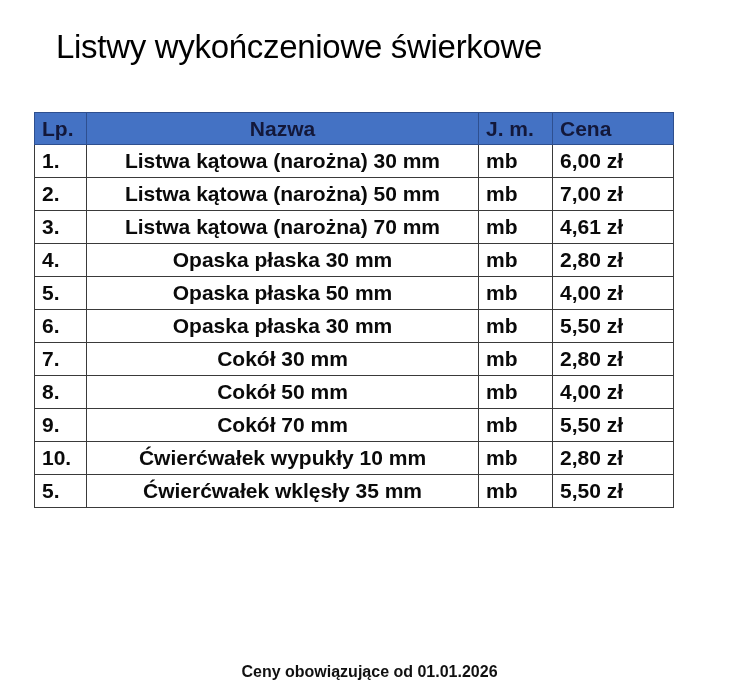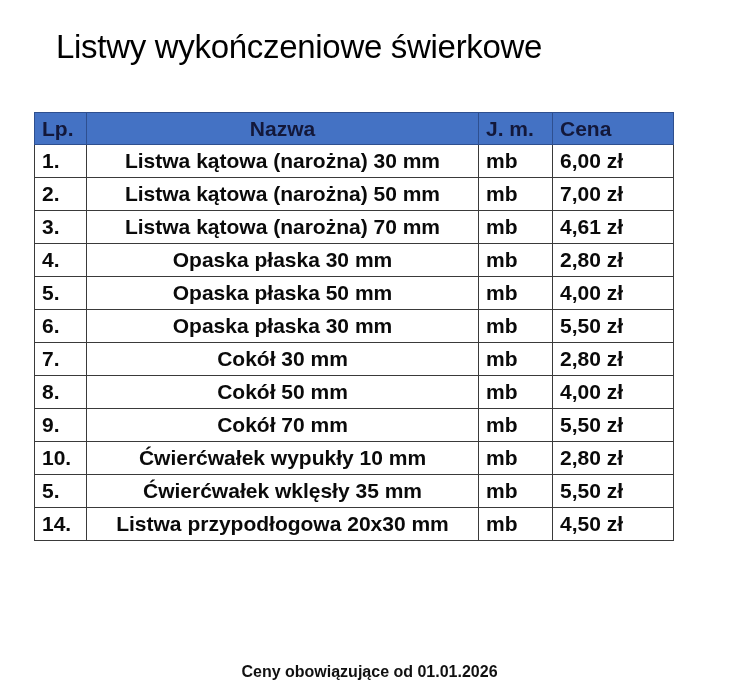--- a/index.html
+++ b/index.html
@@ -158,22 +158,16 @@
       <td class="center">Ćwierćwałek wypukły 10 mm</td>
       <td>mb</td>
       <td>2,80 zł</td>
     </tr>
     <tr>
       <td>5.</td>
       <td class="center">Ćwierćwałek wklęsły 35 mm</td>
       <td>mb</td>
       <td>5,50 zł</td>
     </tr>
-    <tr>
-      <td>14.</td>
-      <td class="center">Listwa przypodłogowa 20x30 mm</td>
-      <td>mb</td>
-      <td>4,50 zł</td>
-    </tr>
   </tbody>
 </table>
 
 <div class="footer-note">Ceny obowiązujące od 01.01.2026</div>
 
 </body></html>

